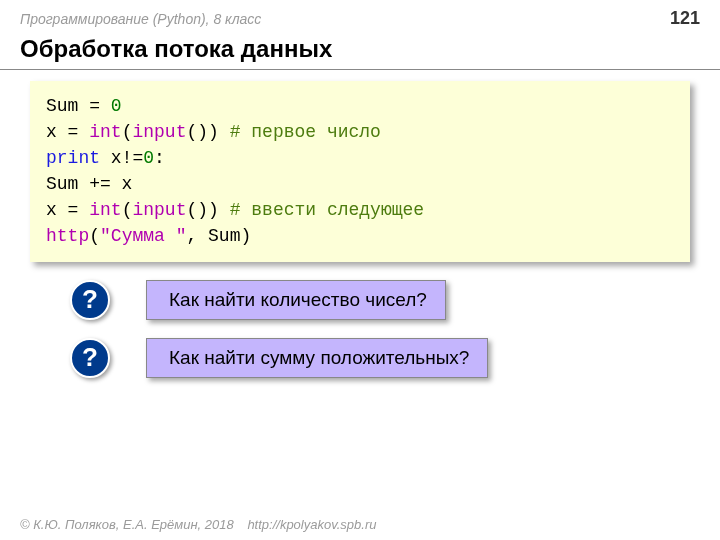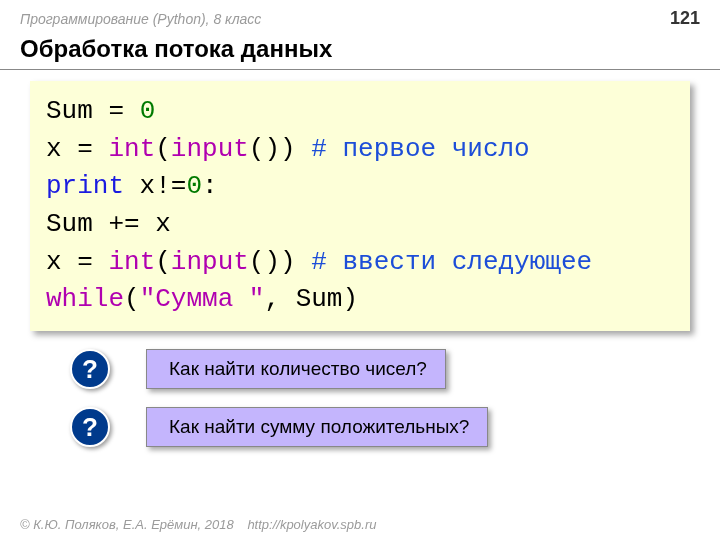--- a/index.html
+++ b/index.html
@@ -33,29 +33,29 @@
       color: #000;
       padding: 2px 20px 6px 20px;
       border-bottom: 1px solid #888;
       margin-bottom: 8px;
     }
     .code-block {
       margin: 11px 30px 18px 30px;
       background: #fdffd8;
       padding: 12px 16px;
       font-family: "Courier New", monospace;
-      font-size: 26px;
+      font-size: 18px;
       line-height: 1.45;
       box-shadow: 4px 4px 6px rgba(0,0,0,0.35);
       color: #000;
     }
     .code-block .kw { color: #1a1be0; }
     .code-block .num { color: #007a00; }
     .code-block .fn { color: #b000b0; }
-    .code-block .cm { color: #1d4ed8; }
+    .code-block .cm { color: #4d7c0f; }
     .code-block .str { color: #b000b0; }
     .question-row {
       display: flex;
       align-items: center;
       margin: 0 0 18px 70px;
     }
     .q-badge {
       width: 40px;
       height: 40px;
       background: #003a8c;
@@ -99,21 +99,21 @@
 </div>
 
 <div class="title">Обработка потока данных</div>
 
 <div class="code-block">
   <div><span>Sum = </span><span class="num">0</span></div>
   <div><span>x = </span><span class="fn">int</span><span>(</span><span class="fn">input</span><span>()) </span><span class="cm"># первое число</span></div>
   <div><span class="kw">print</span><span> x!=</span><span class="num">0</span><span>:</span></div>
   <div><span>  Sum += x</span></div>
   <div><span>  x = </span><span class="fn">int</span><span>(</span><span class="fn">input</span><span>()) </span><span class="cm"># ввести следующее</span></div>
-  <div><span class="fn">while</span><span>(</span><span class="str">"Сумма "</span><span>, Sum)</span></div>
+  <div><span class="fn">http</span><span>(</span><span class="str">"Сумма "</span><span>, Sum)</span></div>
 </div>
 
 <div class="question-row">
   <div class="q-badge">?</div>
   <div class="q-box">Как найти количество чисел?</div>
 </div>
 
 <div class="question-row">
   <div class="q-badge">?</div>
   <div class="q-box">Как найти сумму положительных?</div>

